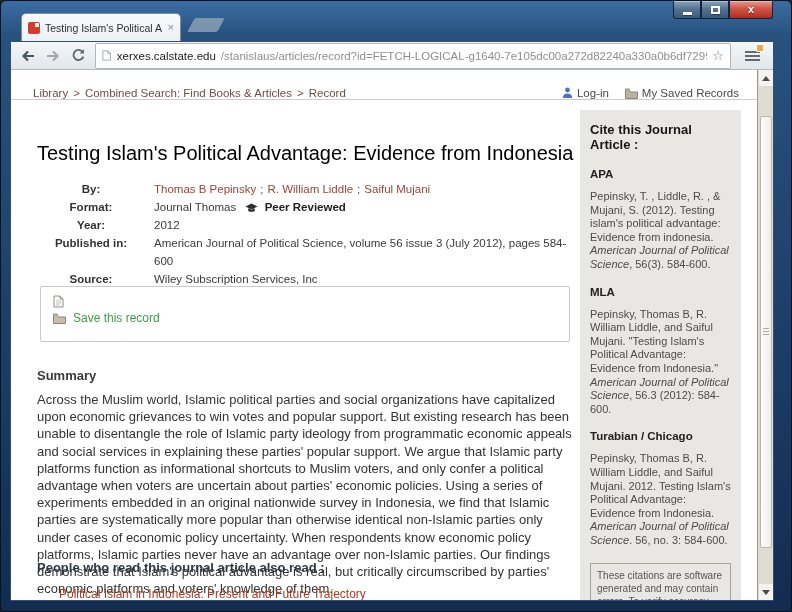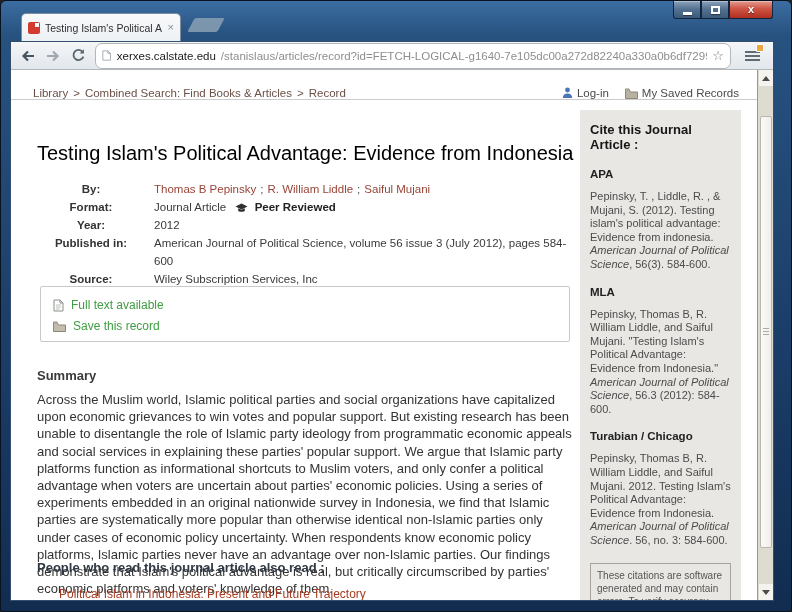--- a/index.html
+++ b/index.html
@@ -18,21 +18,21 @@
   .tab{position:absolute;left:20px;top:12px;width:160px;height:28px;background:linear-gradient(#f7f9fb,#eef1f4);border:1px solid #7e8ea0;border-bottom:none;border-radius:5px 5px 0 0;display:flex;align-items:center;padding:0 6px;gap:5px}
   .favicon{width:12px;height:12px;background:#d23b2e;border-radius:2px;position:relative;flex:0 0 auto}
   .favicon:after{content:"";position:absolute;right:1px;top:1px;width:4px;height:4px;background:#fff}
   .tab-title{font-size:10.5px;color:#2f2f2f;white-space:nowrap;overflow:hidden;flex:1 1 auto}
   .tab-close{font-size:11px;color:#84909b;line-height:1;flex:0 0 auto;cursor:default}
   .newtab{position:absolute;left:190px;top:17px;width:30px;height:14px;background:#8aa0b4;border-radius:2px;transform:skewX(-28deg);opacity:.85}
   
   .client{position:absolute;left:9px;right:17px;top:40px;bottom:10px;background:#fff;border:1px solid #35506f}
   .toolbar{position:absolute;left:0;right:0;top:0;height:28px;background:linear-gradient(#f4f6f8,#e2e7ec);border-bottom:1px solid #b3b8bd;display:flex;align-items:center;padding:0 8px;gap:8px}
   .navbtn{width:20px;height:20px;display:flex;align-items:center;justify-content:center}
-  .omnibox{flex:1 1 auto;height:26px;background:#fff;border:1px solid #b2b6ba;border-radius:7px;display:flex;align-items:center;padding:0 6px;gap:5px;overflow:hidden}
+  .omnibox{flex:1 1 auto;height:26px;background:#fff;border:1px solid #b2b6ba;border-radius:2px;display:flex;align-items:center;padding:0 6px;gap:5px;overflow:hidden}
   .url-host{font-size:11.5px;color:#1b1b1b;white-space:nowrap}
   .url-path{font-size:11.5px;color:#8e8e8e;white-space:nowrap;overflow:hidden;flex:1 1 auto}
   .star{font-size:13px;color:#777;margin-left:auto;flex:0 0 auto}
   .menubtn{width:26px;height:20px;position:relative;display:flex;flex-direction:column;justify-content:center;gap:2px;align-items:center;flex:0 0 auto}
   .menubtn i{display:block;width:15px;height:2px;background:#5f6a72}
   .menu-badge{position:absolute;top:-2px;right:1px;width:8px;height:8px;background:#eda53f;border:1px solid #fff;border-radius:1px}
   
   .page{position:absolute;left:0;right:16px;top:28px;bottom:0;background:#fff;overflow:hidden}
   .crumbs{position:absolute;left:0;top:0;right:0;height:30px;border-bottom:1px solid #cccccc;font-size:11.5px;color:#6b5048;display:flex;align-items:flex-end;padding:0 18px 0 22px}
   .crumb-link{color:#6b5048;text-decoration:none}
@@ -163,21 +163,21 @@
         <div class="meta">
           <div class="mrow">
             <span class="mlabel">By:</span>
             <span>
               <a href="#" class="author">Thomas B Pepinsky</a><span class="asep">;</span><a href="#" class="author">R. William Liddle</a><span class="asep">;</span><a href="#" class="author">Saiful Mujani</a>
             </span>
           </div>
           <div class="mrow">
             <span class="mlabel">Format:</span>
             <span>
-              <span>Journal Article</span>
+              <span>Journal Thomas</span>
               <span class="peer-ic"><svg width="13" height="10" viewBox="0 0 13 10">
                     <path d="M.5 3.5 L6.5 .5 L12.5 3.5 L6.5 6.5 z" fill="#2f2f2f"></path>
                     <path d="M3.2 5.2 v2.6 c0 1.4 6.6 1.4 6.6 0 v-2.6 l-3.3 1.6 z" fill="#2f2f2f"></path>
                   </svg></span>
               <span class="peer">Peer Reviewed</span>
             </span>
           </div>
           <div class="mrow">
             <span class="mlabel">Year:</span>
             <span>2012</span>
@@ -192,21 +192,20 @@
           </div>
         </div>
 
         <div class="actions">
           <a href="#">
             <svg width="11" height="13" viewBox="0 0 11 13">
                 <path d="M1 1 h6 l3 3 v8 h-9 z" fill="#fdfdfd" stroke="#8a9088"></path>
                 <path d="M7 1 v3 h3" fill="none" stroke="#8a9088"></path>
                 <path d="M3 6 h5 M3 8 h5 M3 10 h3.5" stroke="#aeb3ac" stroke-width=".8"></path>
               </svg>
-            <span>Full text available</span>
           </a>
           <a href="#">
             <svg width="13" height="11" viewBox="0 0 13 11">
                 <path d="M.5 2.5 h4 l1 1.5 h7 v6.5 h-12 z" fill="#c4bdad" stroke="#8d8778"></path>
                 <path d="M.5 2.5 v-1.5 h3.5 l.8 1.5" fill="#d6cfbf" stroke="#8d8778"></path>
               </svg>
             <span>Save this record</span>
           </a>
         </div>
 

